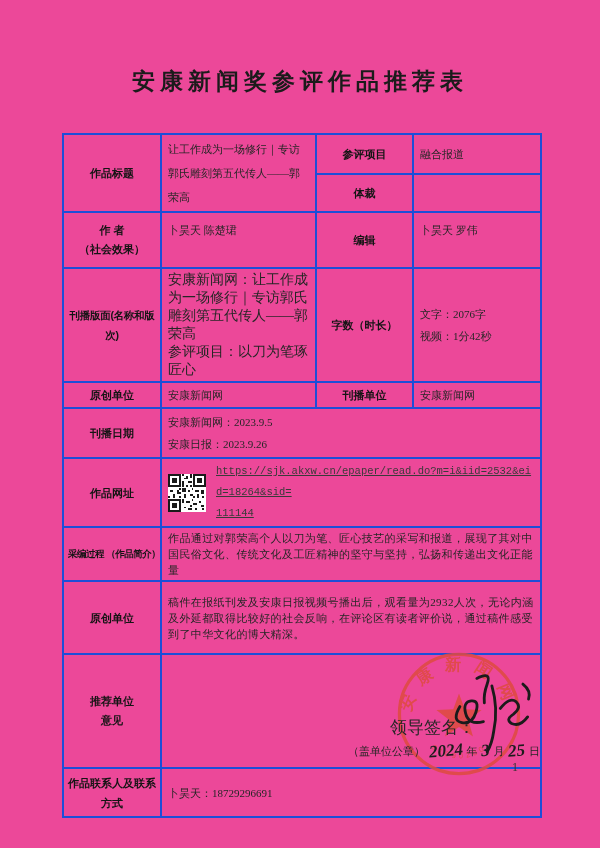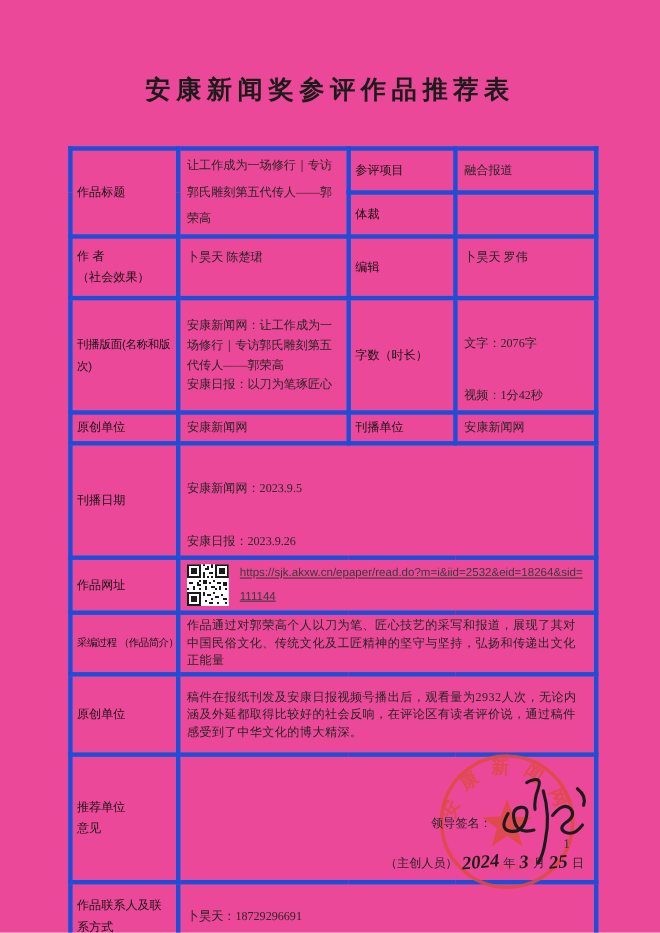--- a/index.html
+++ b/index.html
@@ -3,37 +3,37 @@
 <meta charset="utf-8">
 <style>
   html,body{margin:0;padding:0;background:#ffffff;}
   .page{position:relative;width:600px;height:848px;background:#ec4899;overflow:hidden;
         font-family:"Liberation Serif",serif;color:#222;}
   .doc-title{position:absolute;top:66px;left:0;width:100%;text-align:center;
         font-size:23px;font-weight:bold;letter-spacing:5px;color:#1b1b1b;
         font-family:"Liberation Serif",serif;}
   table.form{position:absolute;left:62px;top:133px;width:478px;border-collapse:collapse;
         table-layout:fixed;}
-  td{border:4px solid #1d4ed8;vertical-align:middle;padding:2px 6px;
+  td{border:2px solid #1d4ed8;vertical-align:middle;padding:2px 6px;
         font-size:11px;color:#262626;line-height:18px;}
-  td.lbl{font-family:"Liberation Sans",sans-serif;font-weight:normal;color:#141414;
-        padding:2px 4px;line-height:20px;}
+  td.lbl{font-family:"Liberation Sans",sans-serif;font-weight:bold;color:#141414;
+        padding:2px 4px;line-height:20px;text-align:center;}
   td.val{font-family:"Liberation Serif",serif;}
   .tight{white-space:nowrap;font-size:9.5px;letter-spacing:-0.5px;padding:2px 1px;overflow:hidden;}
-  .ml{display:block;line-height:22px;margin-top:26px;}
+  .ml{display:block;line-height:22px;}
   .ml18{display:block;line-height:18px;}
   .para{line-height:16px;letter-spacing:0.4px;}
   .lbl-line{display:block;line-height:19px;}
   .urlcell{display:flex;align-items:center;gap:10px;}
   .qr{flex:0 0 auto;width:38px;height:38px;}
-  .link{font-family:Liberation Sans, sans-serif;font-size:10.5px;color:#3a3a3a;
+  .link{font-family:Liberation Mono, monospace;font-size:10.5px;color:#3a3a3a;
         text-decoration:underline;line-height:21px;word-break:break-all;display:block;cursor:pointer;}
   .rec-cell{position:relative;overflow:visible;}
   .rec-box{position:relative;width:100%;height:108px;}
-  .sig-label{position:absolute;left:222px;top:50px;font-size:11px;color:#262626;}
+  .sig-label{position:absolute;left:222px;top:62px;font-size:17px;color:#262626;}
   .seal-line{position:absolute;left:180px;top:84px;font-size:11px;color:#262626;white-space:nowrap;}
   .hw{display:inline-block;font-family:"Liberation Serif",serif;font-style:italic;font-weight:bold;
         font-size:17px;color:#1c1c1c;transform:rotate(-5deg);margin:0 1px;position:relative;top:1px;}
   .stamp{position:absolute;left:226px;top:-8px;width:130px;height:130px;opacity:.88;}
   .signature{position:absolute;left:270px;top:12px;width:104px;height:94px;}
   .page-num{position:absolute;left:512px;top:760px;font-size:12px;color:#333;}
 </style>
 </head>
 <body>
 
@@ -66,23 +66,23 @@
         <span class="lbl-line">作 者</span>
         <span class="lbl-line">（社会效果）</span>
       </td>
       <td class="val" style="vertical-align:top;padding-top:8px">卜昊天 陈楚珺</td>
       <td class="lbl">编辑</td>
       <td class="val" style="vertical-align:top;padding-top:8px">卜昊天 罗伟</td>
     </tr>
 
     <tr style="height:75px">
       <td class="lbl" style="font-size:10.5px;letter-spacing:-0.3px">刊播版面(名称和版次)</td>
-      <td class="val" style="font-size:11px">
+      <td class="val" style="font-size:14px">
         <span class="ml18">安康新闻网：让工作成为一场修行｜专访郭氏雕刻第五代传人——郭荣高</span>
-        <span class="ml18">安康日报：以刀为笔琢匠心</span>
+        <span class="ml18">参评项目：以刀为笔琢匠心</span>
       </td>
       <td class="lbl">字数（时长）</td>
       <td class="val">
         <span class="ml">文字：2076字</span>
         <span class="ml">视频：1分42秒</span>
       </td>
     </tr>
 
     <tr style="height:18px">
       <td class="lbl">原创单位</td>
@@ -199,34 +199,34 @@
             <path d="M36,10 q16,-8 11,6 q-4,11 -3,20"></path>
             <path d="M18,40 q-9,15 2,17 q11,2 15,-11 q4,-13 -5,-12 q-9,1 -6,13 q3,13 19,9"></path>
             <path d="M52,18 q7,24 2,48 q-2,14 -7,22"></path>
             <path d="M61,42 q10,-13 17,-7 q6,6 -3,13 q-9,6 -2,10 q9,4 17,-7"></path>
             <path d="M85,16 q9,7 6,16"></path>
           </svg>
 
           <span class="sig-label">领导签名：</span>
 
           <span class="seal-line">
-            <span>（主创人员）</span>
+            <span>（盖单位公章）</span>
             <span class="hw">2024</span>
             <span>年</span>
             <span class="hw">3</span>
             <span>月</span>
             <span class="hw">25</span>
             <span>日</span>
           </span>
 
         </div>
       </td>
     </tr>
 
-    <tr style="height:62px">
+    <tr style="height:49px">
       <td class="lbl">作品联系人及联系方式</td>
       <td class="val" colspan="3">卜昊天：18729296691</td>
     </tr>
   </tbody>
     </table>
 
   <span class="page-num">1</span>
 
 </div>
 

